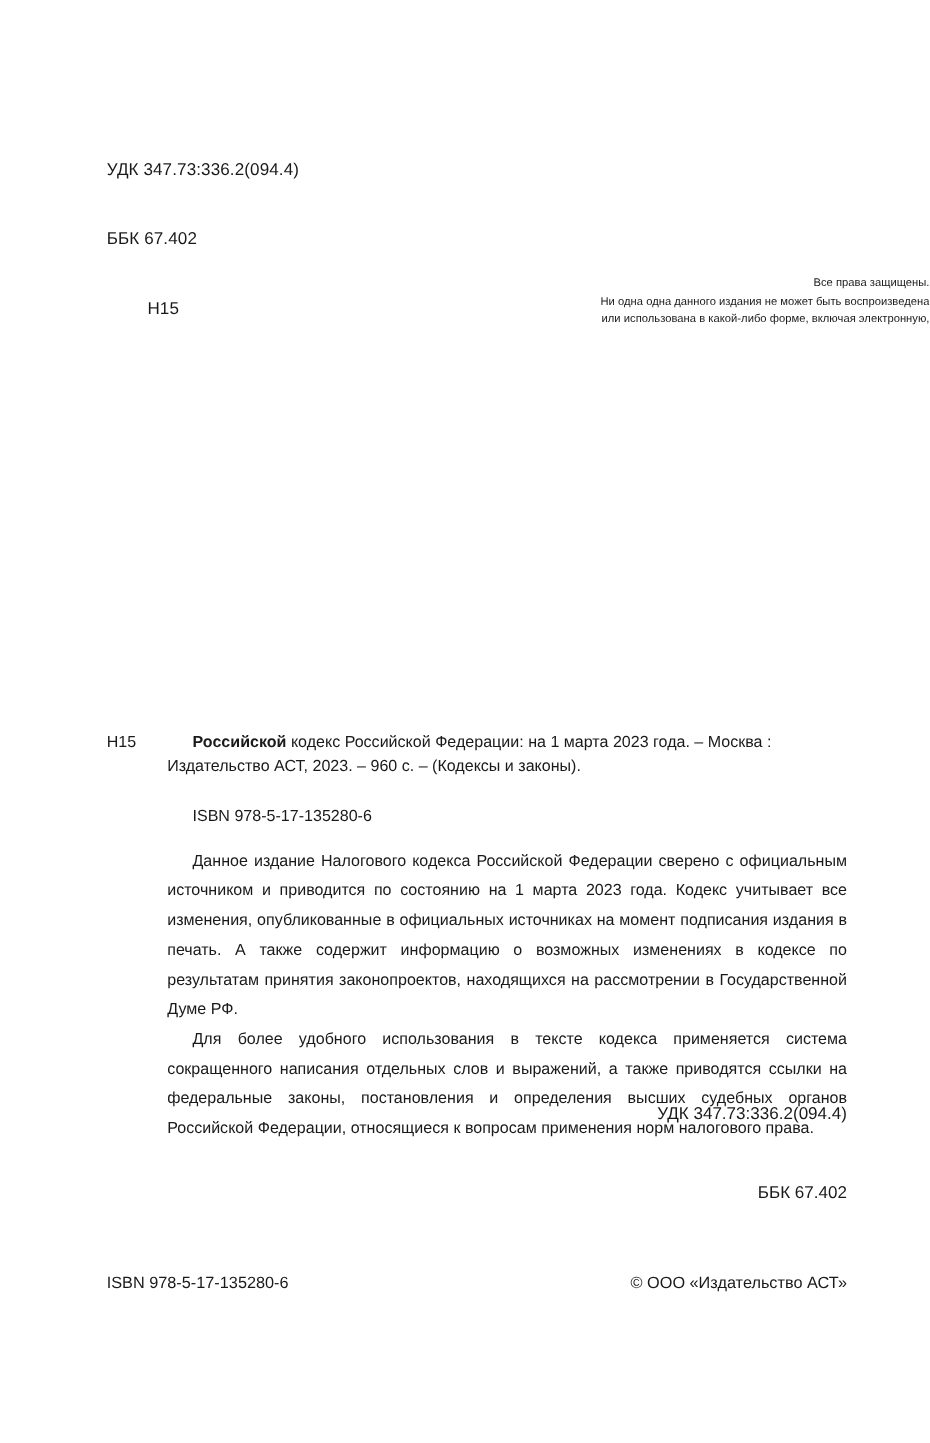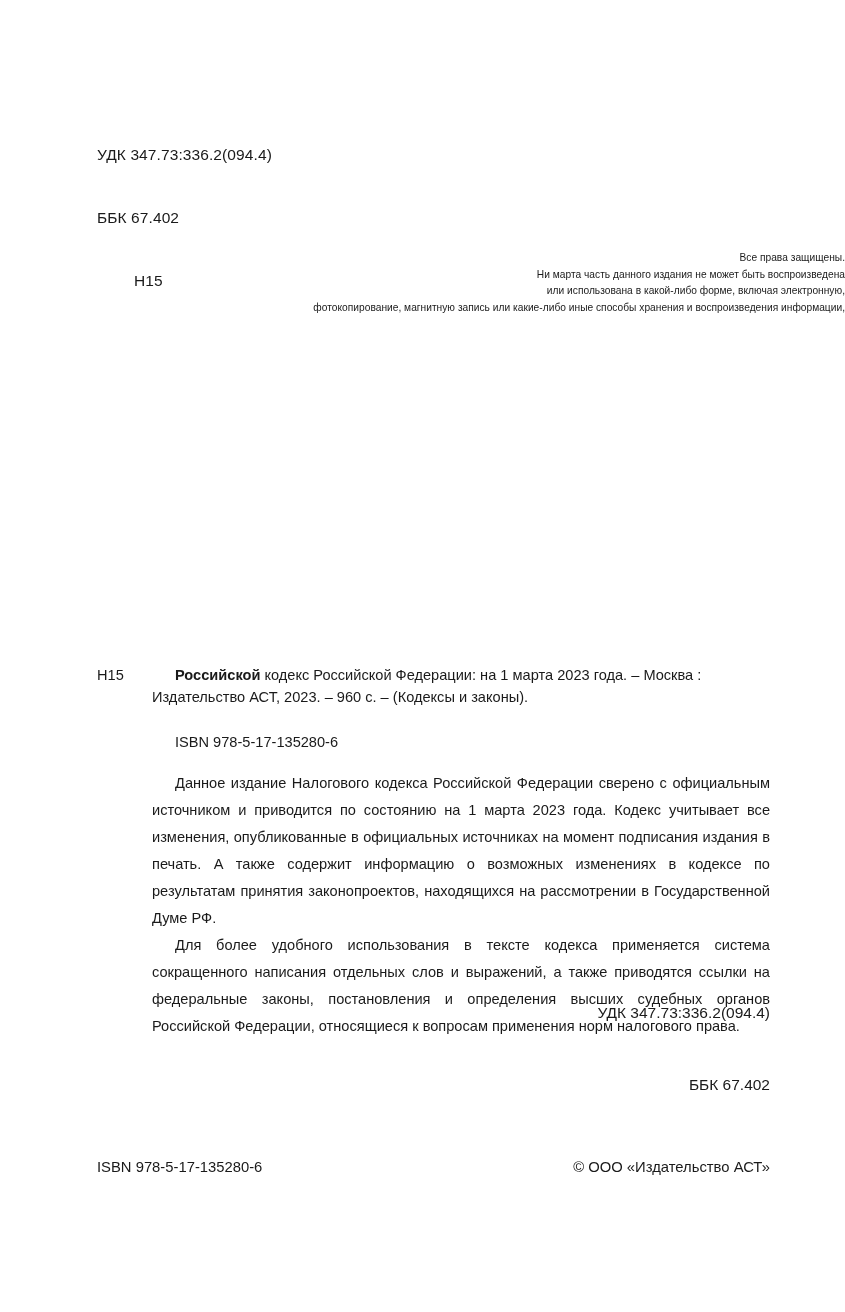--- a/index.html
+++ b/index.html
@@ -127,23 +127,22 @@
 <div class="page">
 
   <div class="udc-block">
     <span class="udc-line">УДК 347.73:336.2(094.4)</span>
     <span class="udc-line">ББК 67.402</span>
     <span class="udc-line indent">Н15</span>
   </div>
 
   <div class="rights-notice">
     <span class="rn-line">Все права защищены.</span>
-    <span class="rn-line">Ни марта часть данного издания не может быть воспроизведена</span>
+    <span class="rn-line">Ни одна одна данного издания не может быть воспроизведена</span>
     <span class="rn-line">или использована в какой-либо форме, включая электронную,</span>
-    <span class="rn-line">фотокопирование, магнитную запись или какие-либо иные способы хранения и воспроизведения информации,</span>
   </div>
 
   <div class="biblio">
     <div class="biblio-row">
       <span class="biblio-code">Н15</span><span class="biblio-title">Российской</span><span> кодекс Российской Федерации: на 1 марта 2023 года. – Москва : Издательство АСТ, 2023. – 960 с. – (Кодексы и законы).</span>
     </div>
     <div class="biblio-isbn">ISBN 978-5-17-135280-6</div>
   </div>
 
   <div class="annotation">

